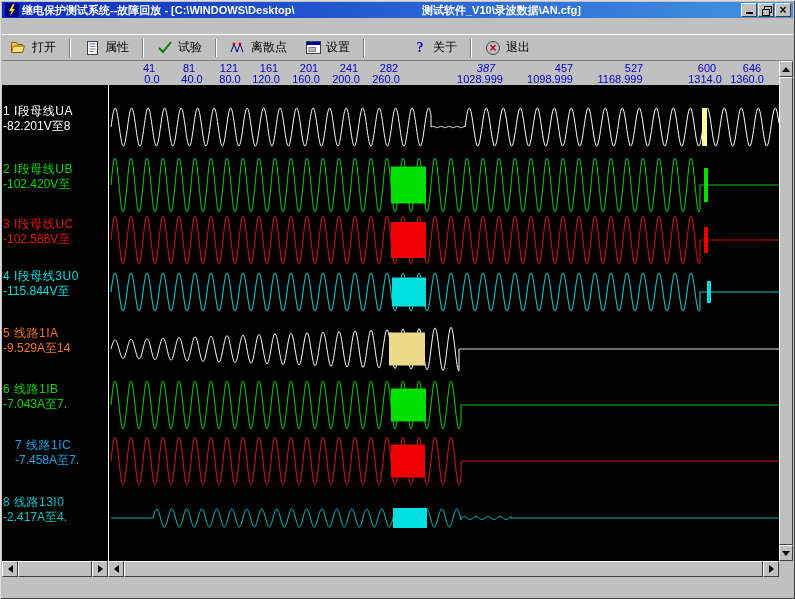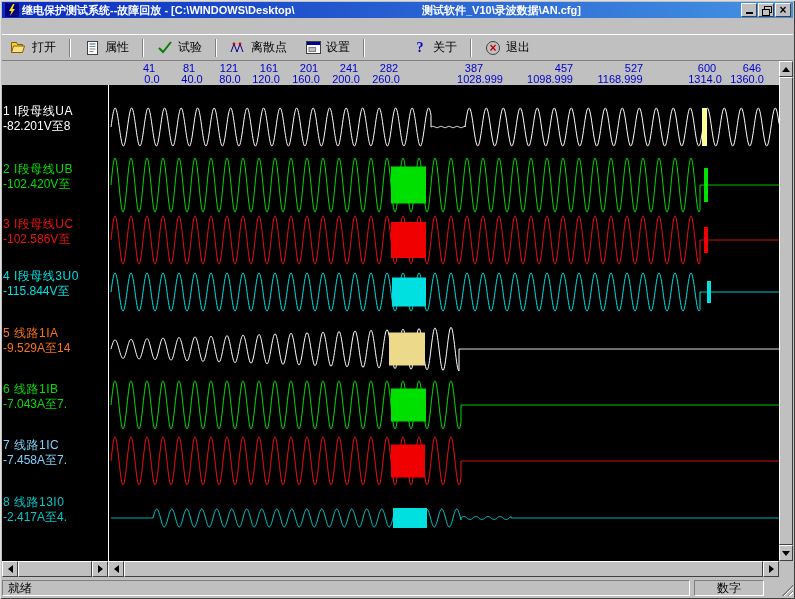--- a/index.html
+++ b/index.html
@@ -175,21 +175,21 @@
     </div>
 
   <div class="ruler" id="ruler">
       <span class="tick top" style="left: 147px;">41</span>
       <span class="tick top" style="left: 187px;">81</span>
       <span class="tick top" style="left: 227px;">121</span>
       <span class="tick top" style="left: 267px;">161</span>
       <span class="tick top" style="left: 307px;">201</span>
       <span class="tick top" style="left: 347px;">241</span>
       <span class="tick top" style="left: 387px;">282</span>
-      <span class="tick top" style="left: 472px;">387</span>
+      <span class="tick top" style="left: 484px; font-style: italic;">387</span>
       <span class="tick top" style="left: 562px;">457</span>
       <span class="tick top" style="left: 632px;">527</span>
       <span class="tick top" style="left: 705px;">600</span>
       <span class="tick top" style="left: 750px;">646</span>
       <span class="tick bot" style="left: 150px;">0.0</span>
       <span class="tick bot" style="left: 190px;">40.0</span>
       <span class="tick bot" style="left: 228px;">80.0</span>
       <span class="tick bot" style="left: 264px;">120.0</span>
       <span class="tick bot" style="left: 304px;">160.0</span>
       <span class="tick bot" style="left: 344px;">200.0</span>
@@ -220,21 +220,21 @@
           <div class="ch-range">-115.844V至</div>
         </div>
         <div class="ch-label" style="top: 241px; color: #f97316;">
           <div class="ch-name">5 线路1IA</div>
           <div class="ch-range">-9.529A至14</div>
         </div>
         <div class="ch-label" style="top: 297px; color: rgb(0, 221, 0);">
           <div class="ch-name">6 线路1IB</div>
           <div class="ch-range">-7.043A至7.</div>
         </div>
-        <div class="ch-label" style="top: 353px; color: #7dd3fc;">
+        <div class="ch-label" style="top: 353px; color: #0ea5e9; margin-left: 12px;">
           <div class="ch-name">7 线路1IC</div>
           <div class="ch-range">-7.458A至7.</div>
         </div>
         <div class="ch-label" style="top: 410px; color: rgb(0, 200, 200);">
           <div class="ch-name">8 线路13I0</div>
           <div class="ch-range">-2.417A至4.</div>
         </div>
       </div>
     <div class="wave-wrap">
       <svg id="wave-svg" width="670" height="476">
@@ -286,19 +286,14 @@
         <span class="tri tri-left"></span>
       </div>
     <div class="hthumb"></div>
     <div class="hbtn right">
         <span class="tri tri-right"></span>
       </div>
   </div>
 
   <div class="corner"></div>
 
-  <div class="statusbar">
-    <div class="sb-panel sb-main">就绪</div>
-    <div class="sb-panel sb-mode">数字</div>
-    <div class="grip"></div>
-  </div>
 
 </div>
 
 </body></html>

